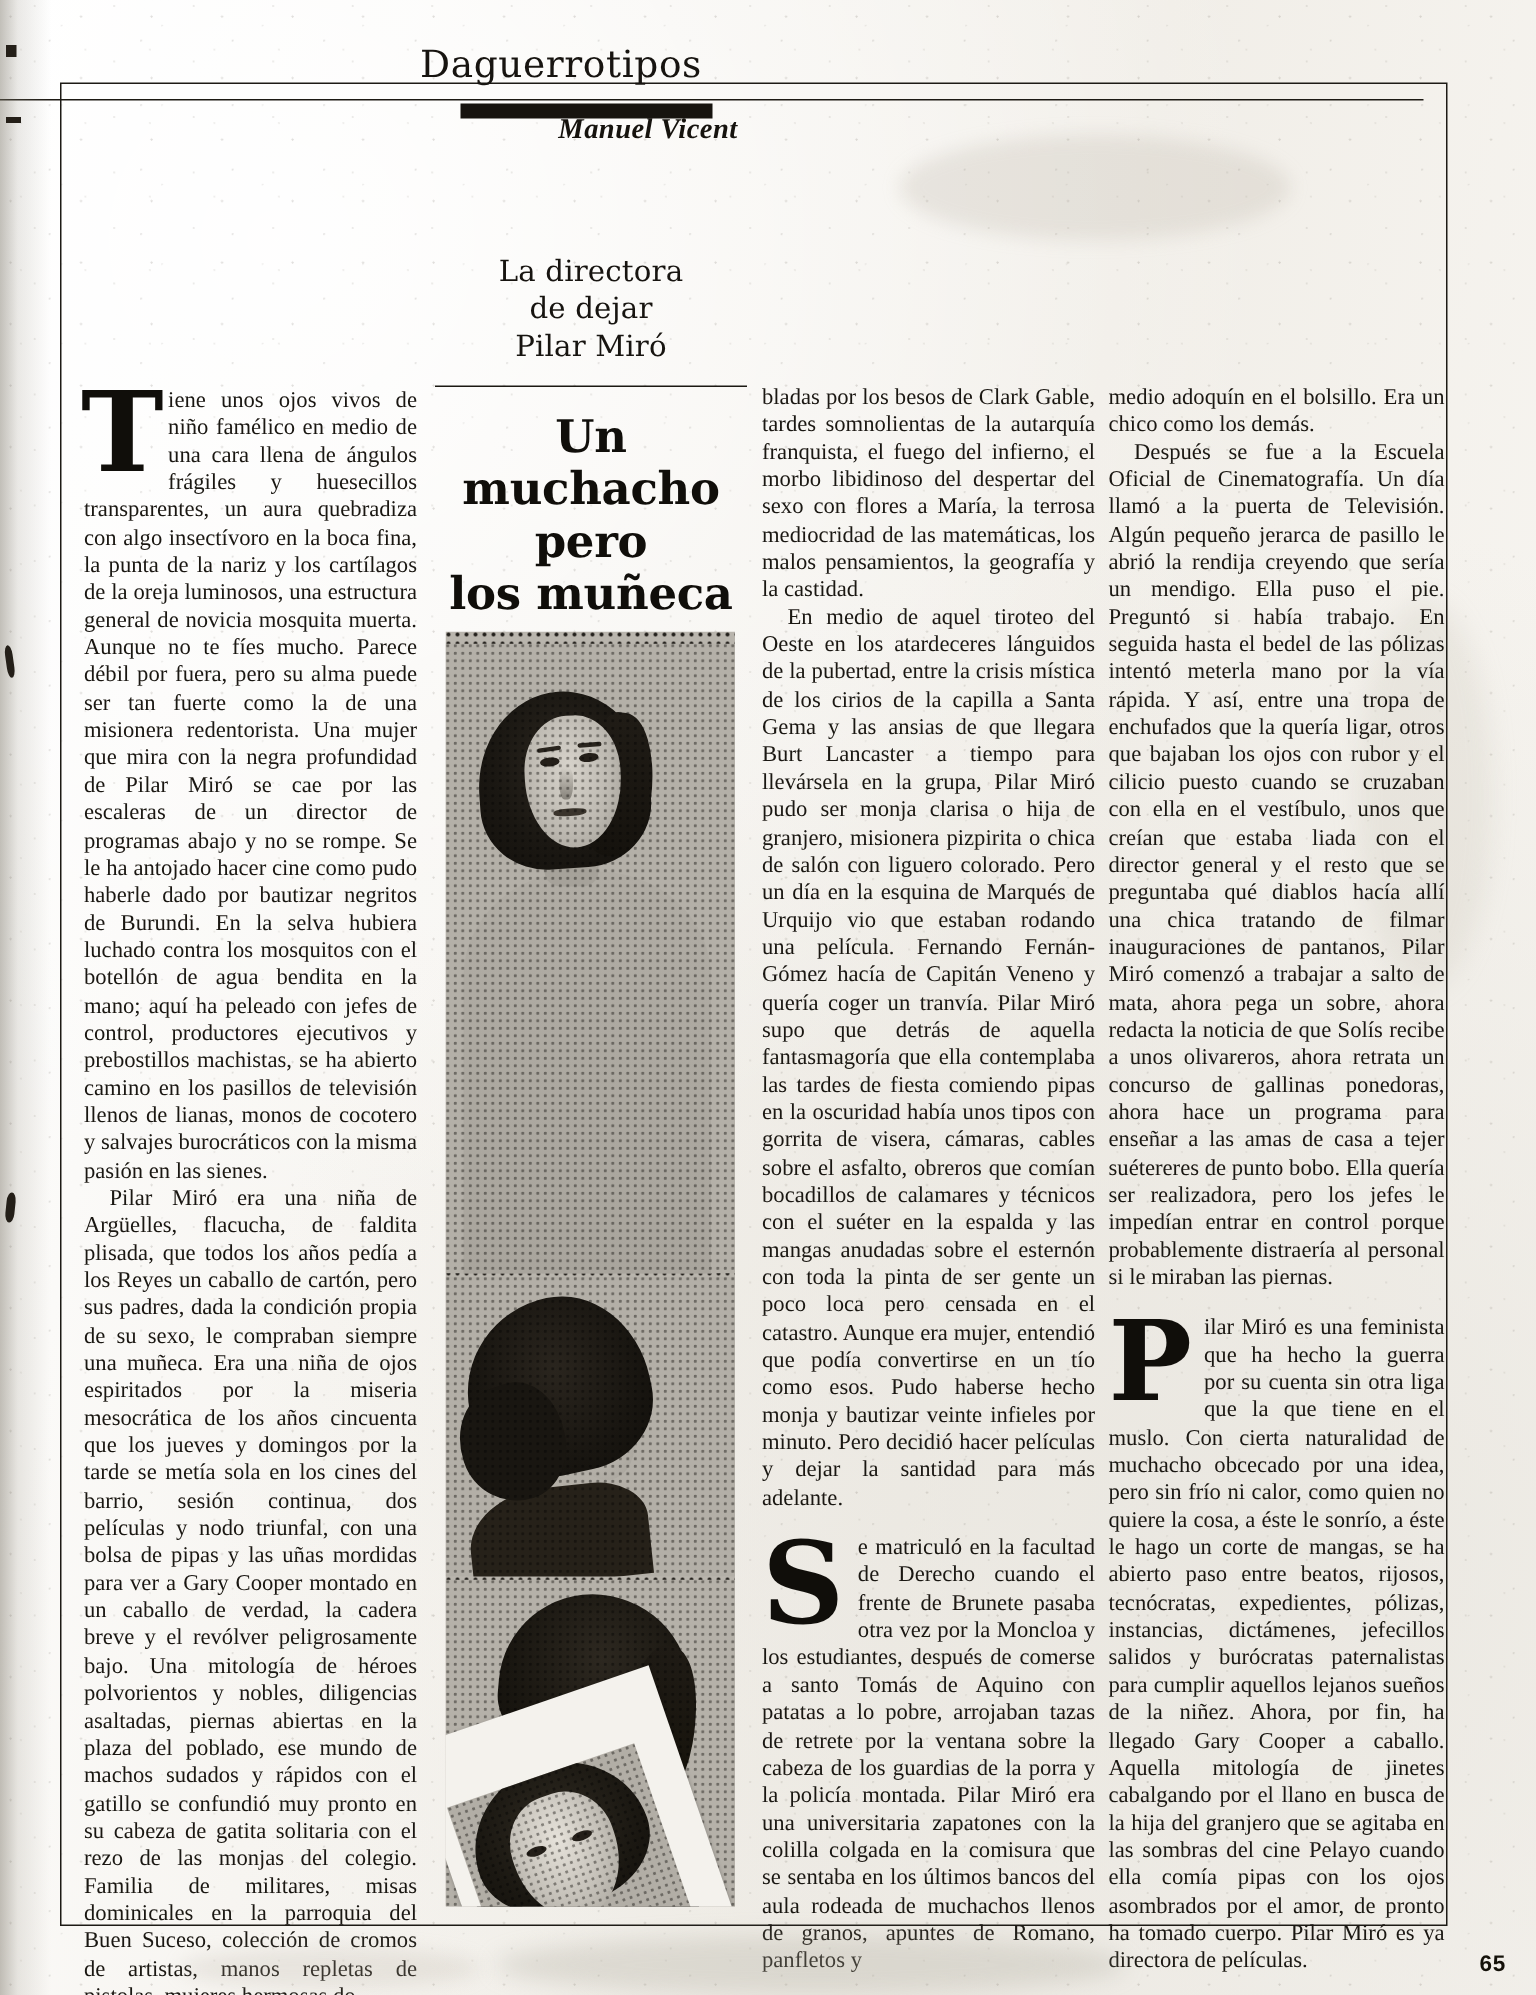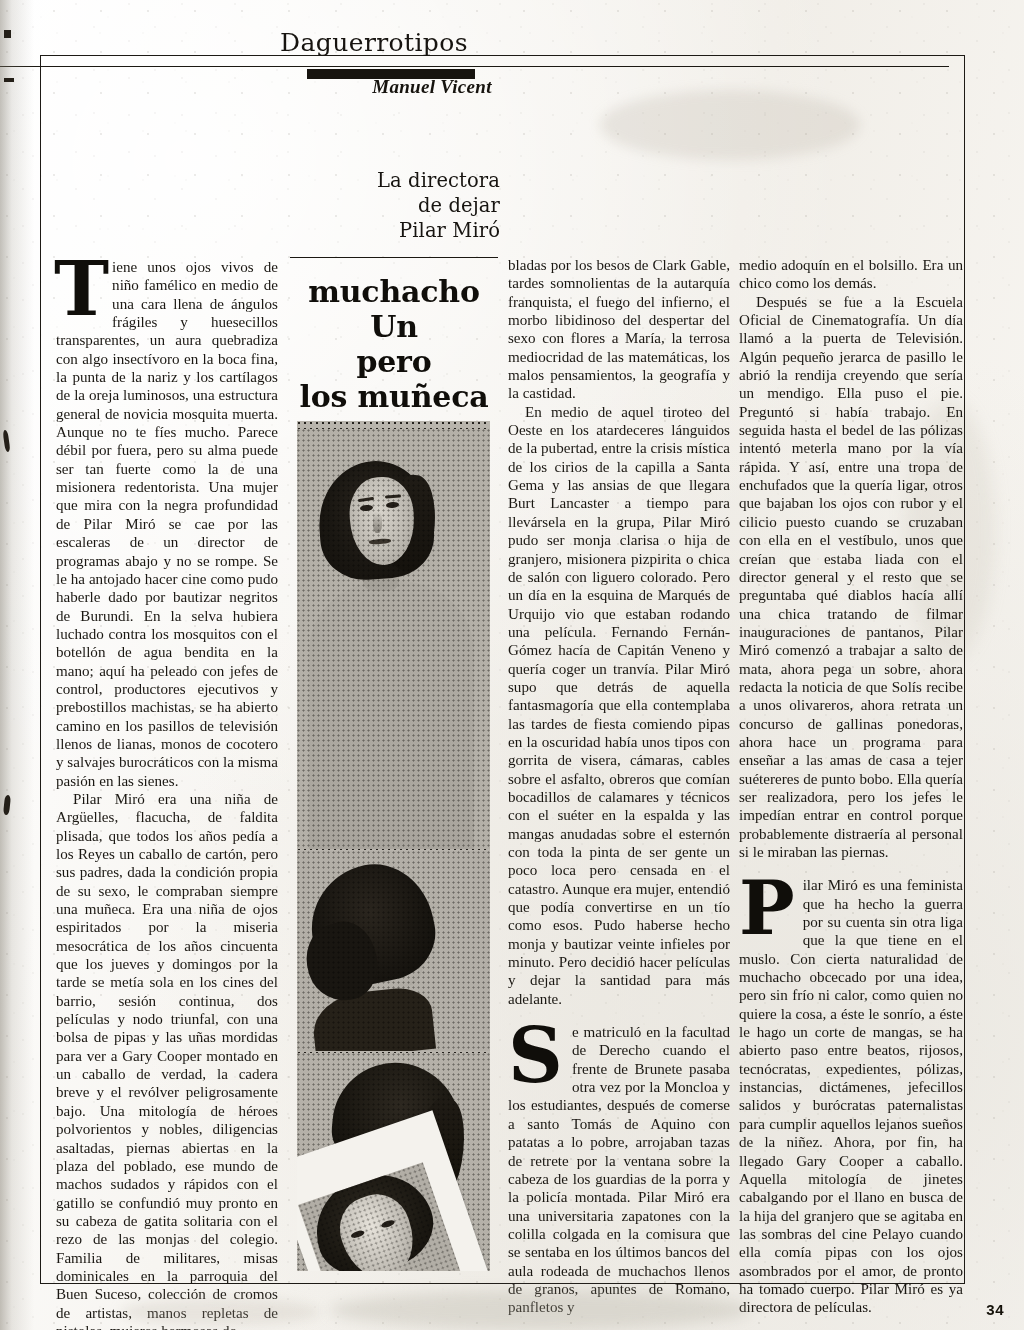--- a/index.html
+++ b/index.html
@@ -79,21 +79,21 @@
     font-weight:700;font-style:italic;font-size:19px;
     letter-spacing:.3px;color:#16130e;
     transform:translateX(10px);
   }
 
   
   .titleblock{position:absolute;left:288px;top:168px;width:212px;text-align:center;}
   .deck{
     font-family:"DejaVu Serif", serif;
     font-size:19.5px;line-height:25px;font-weight:400;
-    color:#171410;letter-spacing:.1px;text-align:right;
+    color:#171410;letter-spacing:.1px;
   }
   .deck-rule{margin:14px 2px 0 2px;border-top:1.5px solid #1b1812;}
   .headline{
     margin-top:16px;
     font-family:"DejaVu Serif", serif;
     font-weight:700;
     font-size:30px;line-height:35px;
     letter-spacing:-.2px;
     color:#100e0a;
   }
@@ -281,22 +281,22 @@
   </div>
 
   <div class="titleblock">
     <div class="deck">
       <div>La directora</div>
       <div>de dejar</div>
       <div>Pilar Miró</div>
     </div>
     <div class="deck-rule"></div>
     <div class="headline">
+      <div>Un</div>
       <div>muchacho</div>
-      <div>Un</div>
       <div>pero</div>
       <div>los muñeca</div>
     </div>
   </div>
 
   <div class="collage">
     <div class="halftone"></div>
 
     <div class="photo" id="ph1">
       <div class="bg"></div>
@@ -357,21 +357,21 @@
     <p class="lead"><span class="dropcap s">S</span><span>e matriculó en la facultad de Derecho cuando el frente de Brunete pasaba otra vez por la Moncloa y los estudiantes, después de comerse a santo Tomás de Aquino con patatas a lo pobre, arrojaban tazas de retrete por la ventana sobre la cabeza de los guardias de la porra y la policía montada. Pilar Miró era una universitaria zapatones con la colilla colgada en la comisura que se sentaba en los últimos bancos del aula rodeada de muchachos llenos de granos, apuntes de Romano, panfletos y</span></p>
   </div>
 
   <div class="col" id="col3">
     <p class="noindent">medio adoquín en el bolsillo. Era un chico como los demás.</p>
     <p>Después se fue a la Escuela Oficial de Cinematografía. Un día llamó a la puerta de Televisión. Algún pequeño jerarca de pasillo le abrió la rendija creyendo que sería un mendigo. Ella puso el pie. Preguntó si había trabajo. En seguida hasta el bedel de las pólizas intentó meterla mano por la vía rápida. Y así, entre una tropa de enchufados que la quería ligar, otros que bajaban los ojos con rubor y el cilicio puesto cuando se cruzaban con ella en el vestíbulo, unos que creían que estaba liada con el director general y el resto que se preguntaba qué diablos hacía allí una chica tratando de filmar inauguraciones de pantanos, Pilar Miró comenzó a trabajar a salto de mata, ahora pega un sobre, ahora redacta la noticia de que Solís recibe a unos olivareros, ahora retrata un concurso de gallinas ponedoras, ahora hace un programa para enseñar a las amas de casa a tejer suétereres de punto bobo. Ella quería ser realizadora, pero los jefes le impedían entrar en control porque probablemente distraería al personal si le miraban las piernas.</p>
     <div class="gap"></div>
     <p class="lead"><span class="dropcap p">P</span><span>ilar Miró es una feminista que ha hecho la guerra por su cuenta sin otra liga que la que tiene en el muslo. Con cierta naturalidad de muchacho obcecado por una idea, pero sin frío ni calor, como quien no quiere la cosa, a éste le sonrío, a éste le hago un corte de mangas, se ha abierto paso entre beatos, rijosos, tecnócratas, expedientes, pólizas, instancias, dictámenes, jefecillos salidos y burócratas paternalistas para cumplir aquellos lejanos sueños de la niñez. Ahora, por fin, ha llegado Gary Cooper a caballo. Aquella mitología de jinetes cabalgando por el llano en busca de la hija del granjero que se agitaba en las sombras del cine Pelayo cuando ella comía pipas con los ojos asombrados por el amor, de pronto ha tomado cuerpo. Pilar Miró es ya directora de películas.</span></p>
   </div>
 
-  <div class="pageno">34</div>
+  <div class="pageno">65</div>
 
   <div class="smudge sm2"></div>
   <div class="smudge sm3"></div>
 
   <div class="spine-shadow"></div>
   <div class="spine-marks">
     <i class="smk1"></i>
       <i class="smk2"></i>
       <i class="smk3"></i>
       <i class="smk4"></i>

